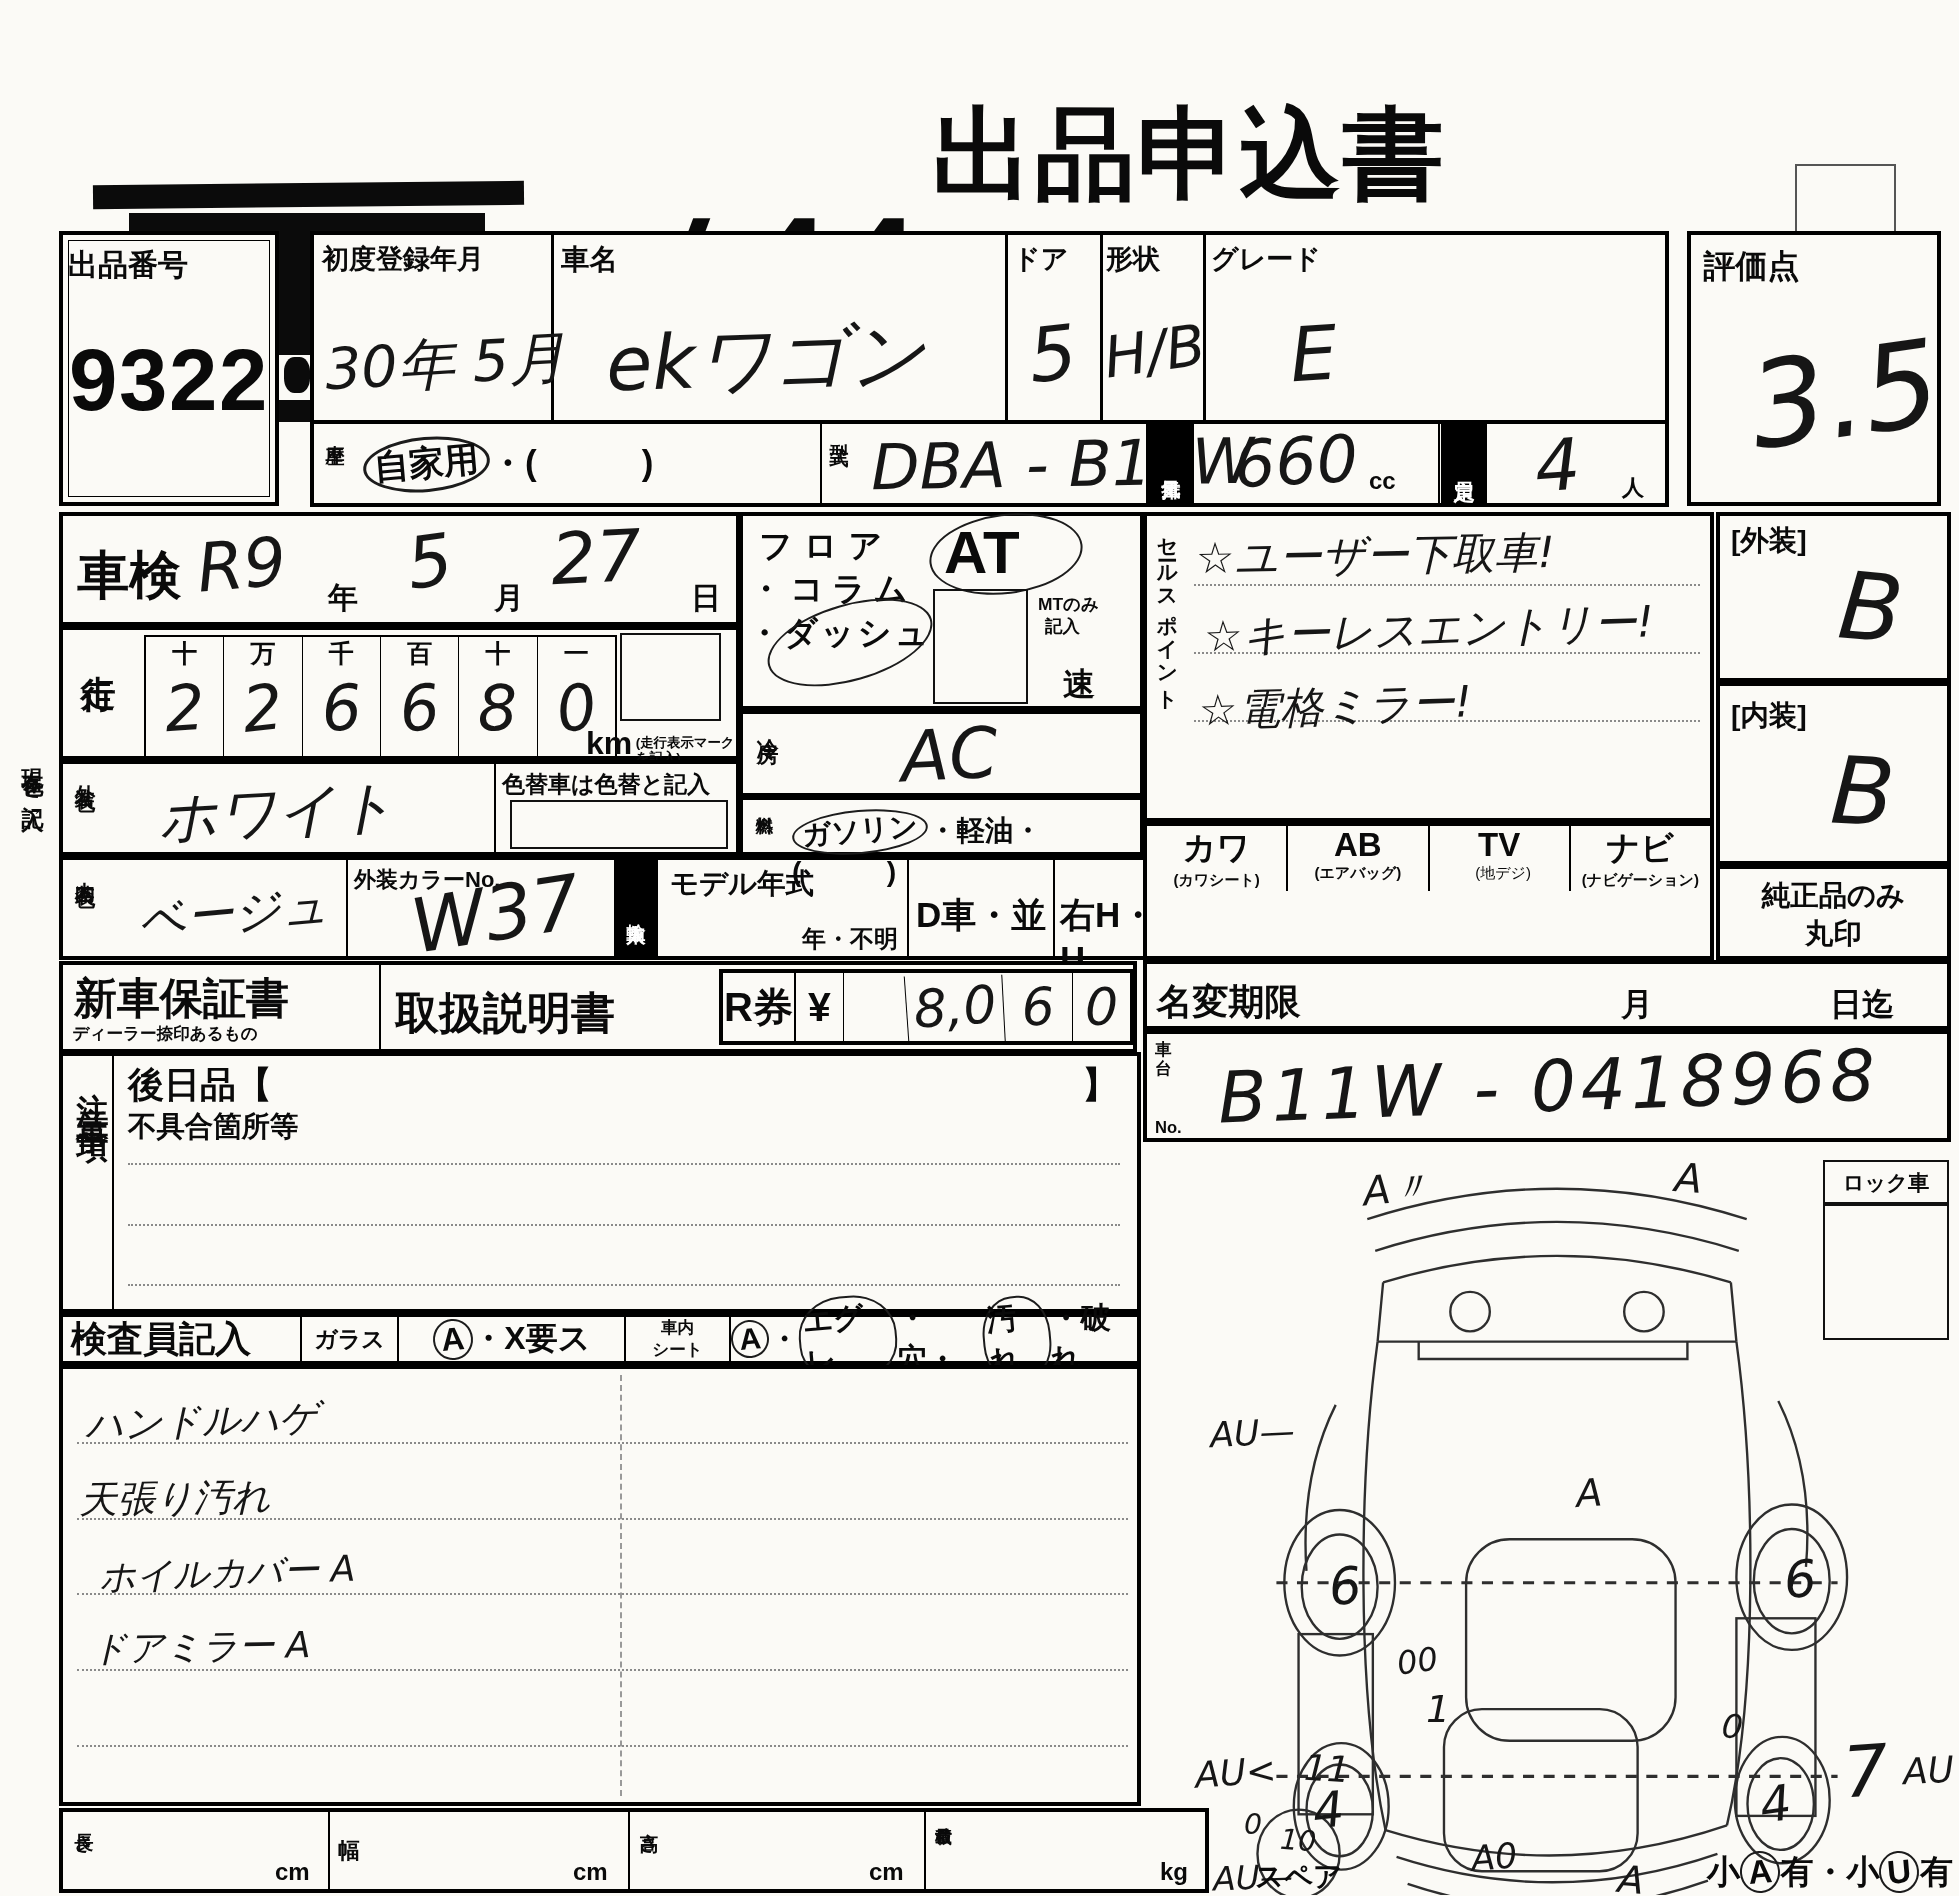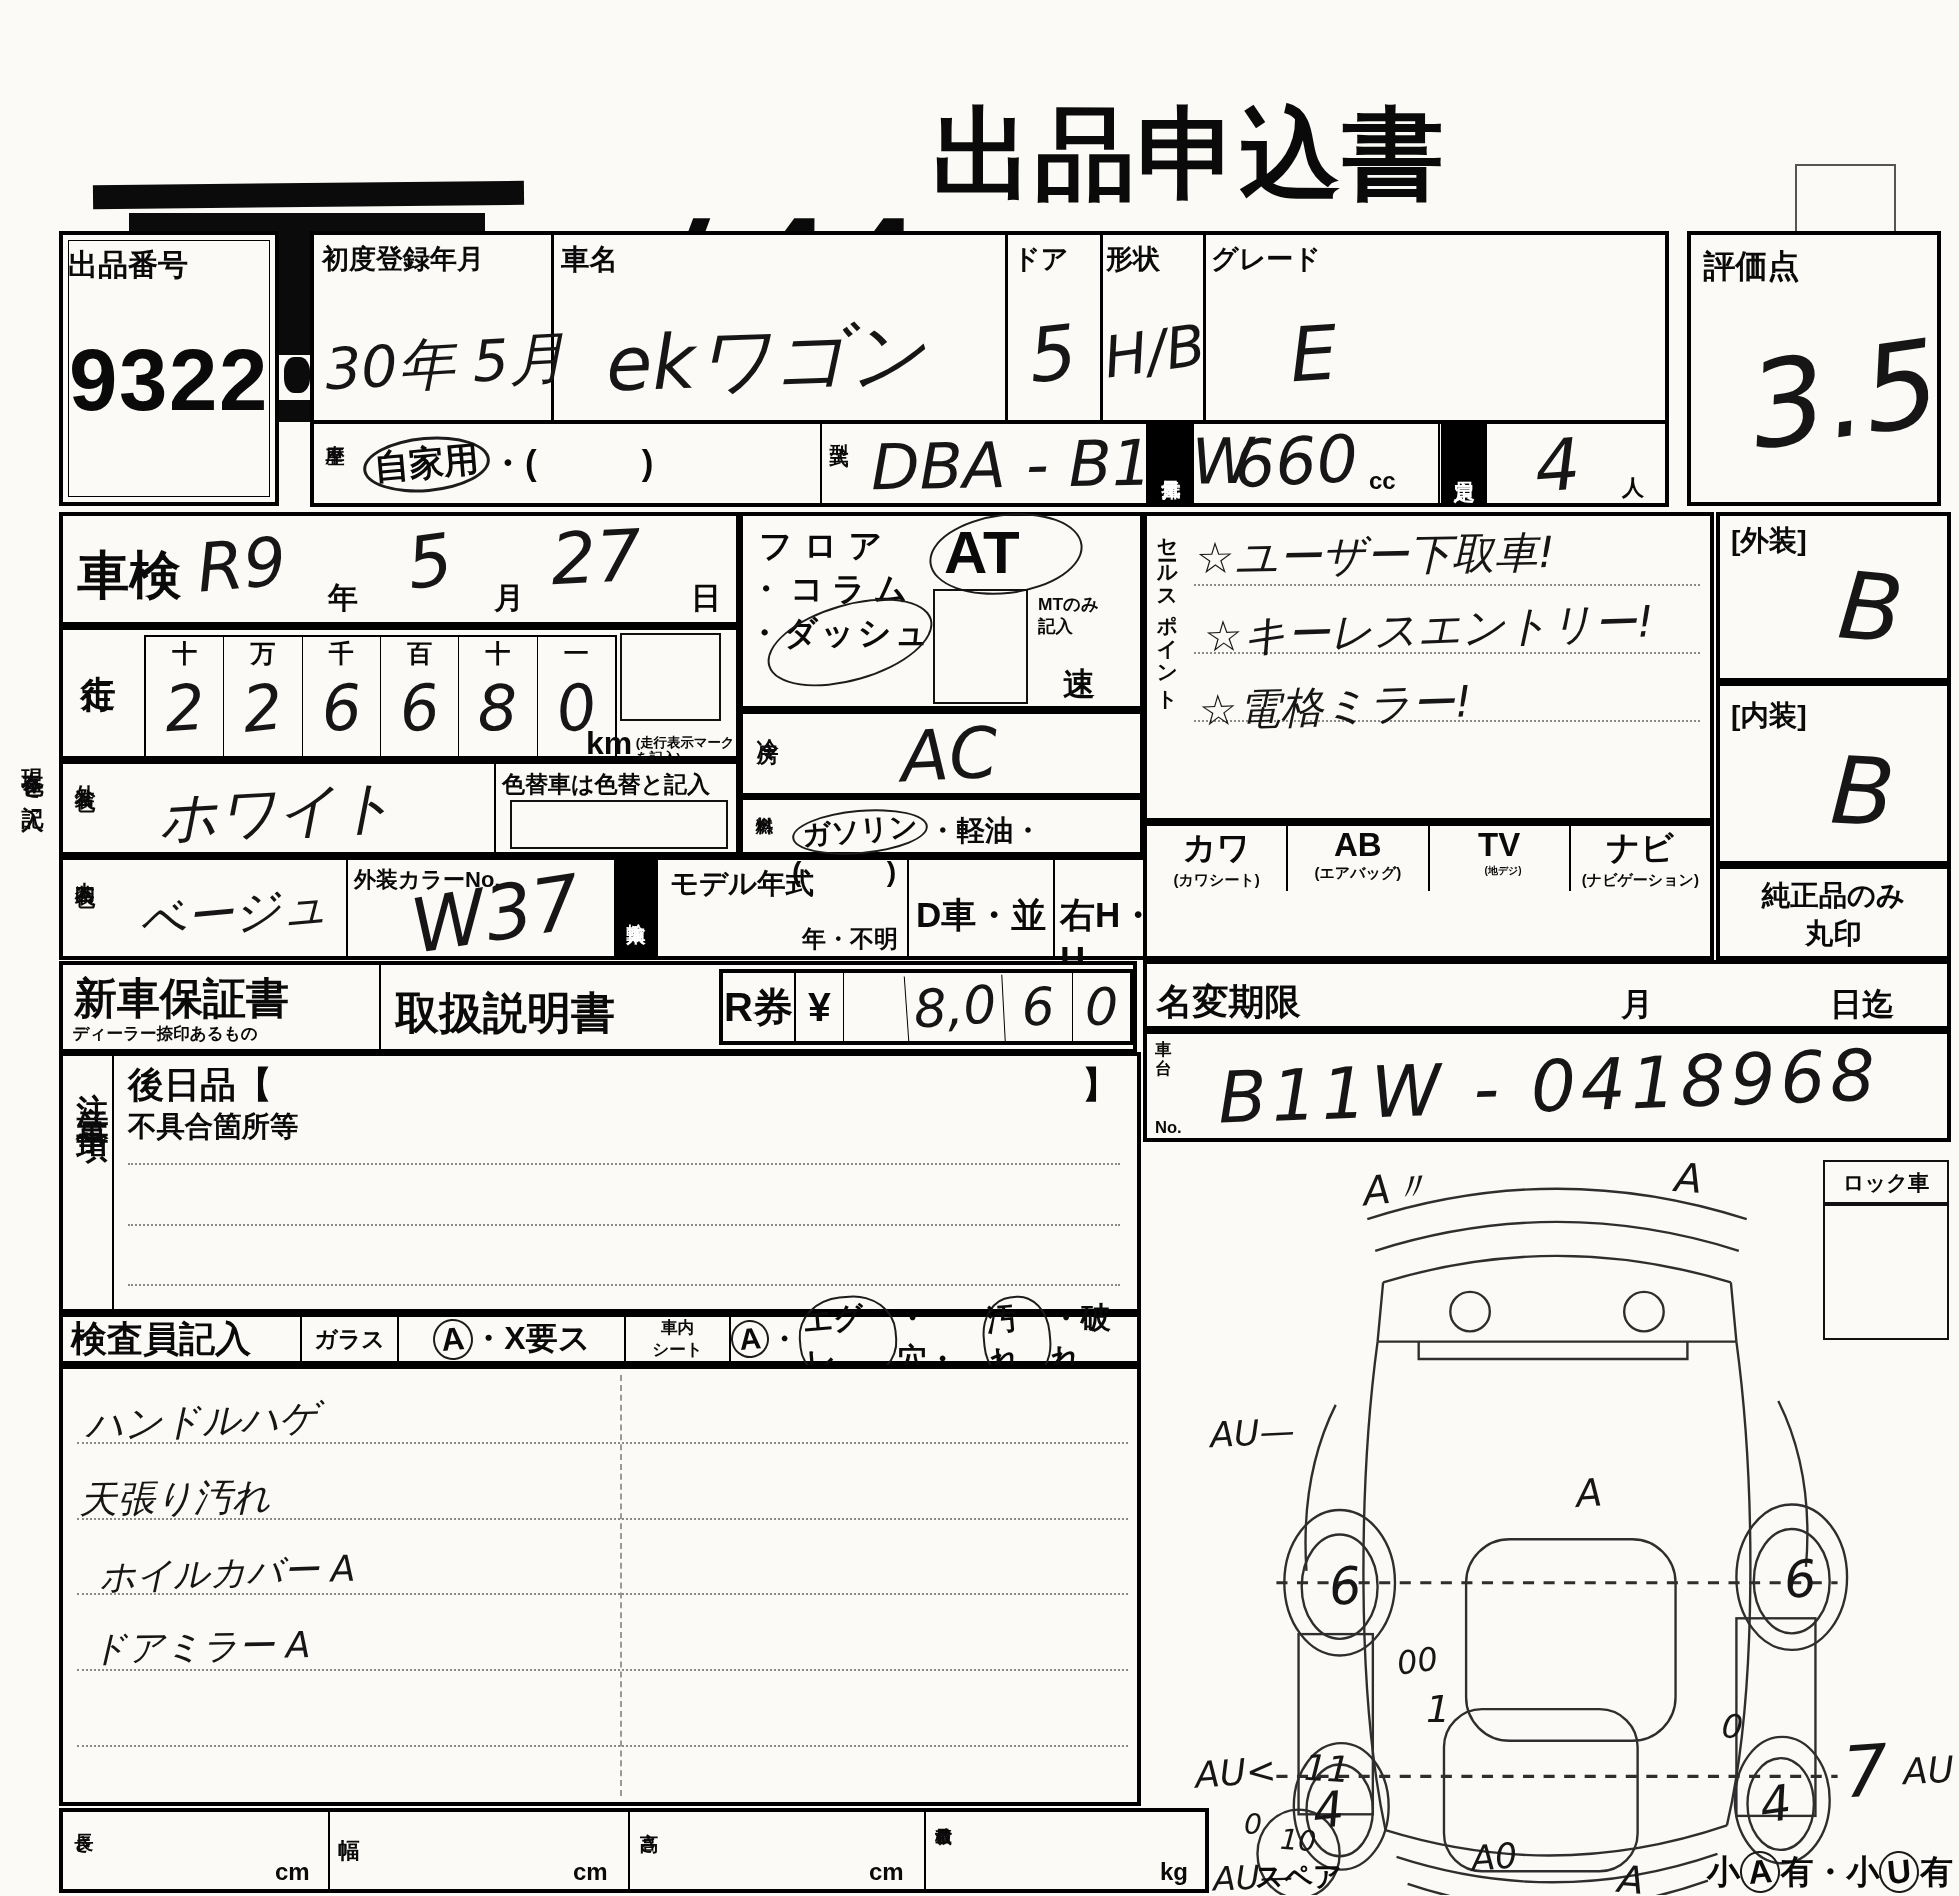--- a/index.html
+++ b/index.html
@@ -179,21 +179,21 @@
 
   <div class="bx" style="left:739px;top:512px;width:405px;height:198px;">
     <div class="abs lab" style="left:16px;top:8px;font-size:33px;letter-spacing:11px;">フロア</div>
     <div class="abs lab" style="left:6.3px;top:51px;font-size:33px;letter-spacing:8px;">・コラム</div>
     <div class="abs lab" style="left:4.7px;top:95px;font-size:33px;letter-spacing:3.2px;">・ダッシュ</div>
     <div class="ink" style="left:22px;top:88px;width:166px;height:73px;transform:rotate(-16deg);border-width:2.8px;"></div>
     <div class="abs lab" style="left:201px;top:1.6px;font-size:60px;font-weight:900;">AT</div>
     <div class="ink" style="left:186px;top:-1.6px;width:150px;height:76px;transform:rotate(-7deg);border-width:2.8px;"></div>
     <div class="bx3" style="left:190px;top:73px;width:95px;height:115px;"></div>
     <div class="abs sub" style="left:295px;top:76px;font-size:17.4px;">MTのみ</div>
-    <div class="abs sub" style="left:295px;top:98px;font-size:17.4px;">記入</div>
+    <div class="abs sub" style="left:302px;top:98px;font-size:17.4px;">記入</div>
     <div class="abs lab" style="left:320px;top:147px;font-size:32px;">速</div>
   </div>
   <div class="bx" style="left:739px;top:710px;width:405px;height:87px;">
     <div class="abs lab vert" style="left:9.5px;top:6.3px;font-size:22px;">冷房</div>
     <div class="abs hw" style="left:158px;top:0px;font-size:70px;transform:rotate(-3deg);">AC</div>
   </div>
   <div class="bx" style="left:739px;top:796px;width:405px;height:60px;">
     <div class="abs lab vert" style="left:9.5px;top:3.2px;font-size:17.4px;letter-spacing:0;">燃料</div>
     <div class="abs" style="left:49px;top:9.5px;font-size:28.4px;font-weight:bold;">
       <span class="circ" style="border-width:2.8px;">ガソリン</span><span>・軽油・(　　　)</span>
@@ -228,21 +228,21 @@
       <div style="flex:1;text-align:center;">
           <div class="lab" style="font-size:33px;">カワ</div>
           <div style="font-size:15px;font-weight:bold;">(カワシート)</div>
         </div>
       <div style="flex:1;border-left:2.4px solid #000;text-align:center;">
           <div class="lab" style="font-size:33px;">AB</div>
           <div style="font-size:15px;font-weight:bold;">(エアバッグ)</div>
         </div>
       <div style="flex:1;border-left:2.4px solid #000;text-align:center;">
           <div class="lab" style="font-size:33px;">TV</div>
-          <div style="font-size:10px;font-weight:bold;padding-left:8px;">(地デジ)</div>
+          <div style="font-size:15px;font-weight:normal;padding-left:8px;">(地デジ)</div>
         </div>
       <div style="flex:1;border-left:2.4px solid #000;text-align:center;">
           <div class="lab" style="font-size:33px;">ナビ</div>
           <div style="font-size:15px;font-weight:bold;">(ナビゲーション)</div>
         </div>
     </div>
   </div>
 
   <div class="bx" style="left:1143px;top:960px;width:808px;height:70px;">
     <div class="abs lab" style="left:9.5px;top:14.2px;font-size:36px;font-weight:900;">名変期限</div>

